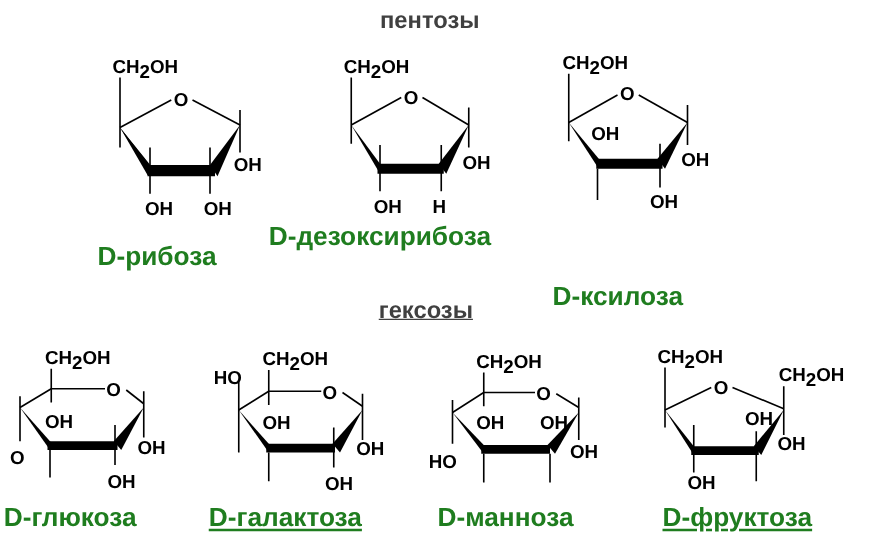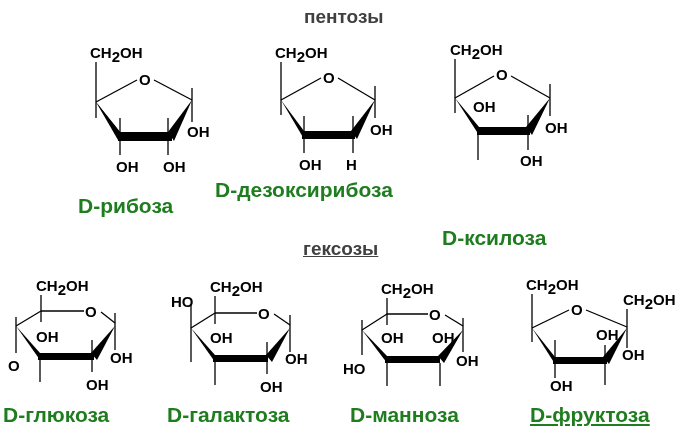--- a/index.html
+++ b/index.html
@@ -14,21 +14,21 @@
 </head>
 <body>
 
 <div class="section-title" style="left:304px; top:6px;">пентозы</div>
 <div class="section-title" style="left:303px; top:238px;text-decoration:underline;">гексозы</div>
 
 <div class="name" style="left:78px; top:194px;">D-рибоза</div>
 <div class="name" style="left:215px; top:178px;">D-дезоксирибоза</div>
 <div class="name" style="left:442px; top:194px;margin-top:32px;">D-ксилоза</div>
 <div class="name" style="left:3px; top:403px;">D-глюкоза</div>
-<div class="name" style="left:167px; top:403px;">D-галактоза</div>
+<div class="name" style="left:167px; top:403px;text-decoration:underline;">D-галактоза</div>
 <div class="name" style="left:350px; top:403px;">D-манноза</div>
 <div class="name" style="left:530px; top:403px;text-decoration:underline;">D-фруктоза</div>
 
 <svg width="700" height="445" viewBox="0 0 700 445">
 
   <g>
     <text x="90" y="58"><tspan>CH</tspan><tspan class="sub" dy="4">2</tspan><tspan dy="-4">OH</tspan></text>
     <line class="thin" x1="96" y1="62" x2="96" y2="118"></line>
     <text x="139" y="85">O</text>
     <line class="thin" x1="96" y1="102" x2="137" y2="80"></line>

